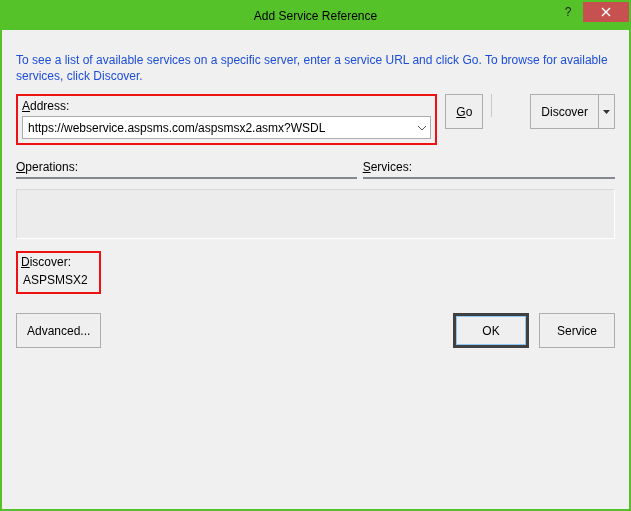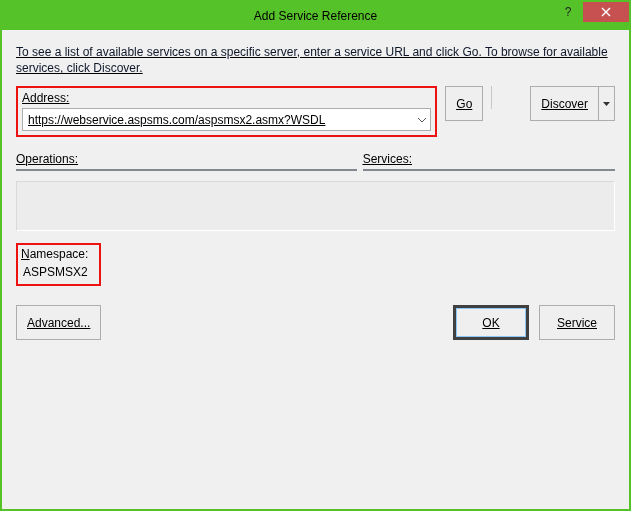--- a/index.html
+++ b/index.html
@@ -1,25 +1,25 @@
 <!DOCTYPE html>
 <html><head>
 <meta charset="utf-8">
 <style>
   * { box-sizing: border-box; font-family: "Segoe UI", Tahoma, sans-serif; font-size: 12px; }
   body { margin: 0; background: #fff; }
-  .window { width: 631px; height: 511px; border: 2px solid #56c22a; background: #f0f0f0; position: relative; text-decoration: underline; }
+  .window { width: 631px; height: 511px; border: 2px solid #56c22a; background: #f0f0f0; position: relative; }
   .titlebar { height: 28px; background: #56c22a; display: flex; align-items: center; color: #000; position: relative; }
   .title { position: absolute; left: 0; right: 0; text-align: center; font-size: 12px; }
   .titlebtns { position: absolute; right: 0; top: 0; display: flex; height: 22px; }
   .tbtn { width: 32px; height: 20px; display: flex; align-items: center; justify-content: center; font-size: 12px; color: #fff; }
   .tbtn.help { color: #222; width: 30px; }
   .tbtn.close { background: #c75050; width: 46px; }
   .body { padding: 14px 14px 10px 14px; }
-  .desc { color: #0f172a; line-height: 1.35; margin-bottom: 10px; }
+  .desc { color: #1d4ed8; line-height: 1.35; margin-bottom: 10px; margin-top: 8px; }
   .redbox { border: 2px solid #e11; padding: 3px 4px 4px 4px; margin-bottom: 7px; }
   .lbl { margin-bottom: 3px; display: block; }
   .underline-first::first-letter { text-decoration: underline; }
   .addrrow { display: flex; align-items: flex-start; gap: 8px; margin-bottom: 8px; }
   .addrbox { flex: 1; }
   .combo { display: flex; height: 23px; background: #fff; border: 1px solid #adadad; align-items: center; }
   .combo input { flex: 1; border: none; outline: none; padding: 0 5px; height: 100%; font-size: 12px; }
   .combo .drop { width: 17px; text-align: center; color: #555; font-size: 10px; cursor: default; }
   .btn { height: 35px; background: #efefef; border: 1px solid #adadad; padding: 0 10px; display: inline-flex; align-items: center; justify-content: center; cursor: default; }
   .btn.def { border: 3px solid #404040; box-shadow: inset 0 0 0 1px #8cc8f7; }
@@ -101,21 +101,21 @@
       <div class="panecol">
         <span class="lbl underline-first">Services:</span>
         <div class="pane"></div>
       </div>
     </div>
 
     <div class="statusbox"></div>
 
     <div class="nsrow">
       <div class="nsred">
-        <span class="lbl underline-first" style="margin-bottom:2px">Namespace:</span>
+        <span class="lbl underline-first" style="margin-bottom:2px">Discover:</span>
         <input class="nsinput" type="text" style="width: 75px; border: none; padding: 0px 2px; height: 18px;" value="ASPSMSX2">
       </div>
       <input class="nsinput" type="text" style="margin-top: -23px; margin-left: 0px; position: relative; z-index: -1;" value="ASPSMSX2">
     </div>
 
     <style>
       .nsrow { position: relative; }
       .nsrow .nsred { position: absolute; top: 0; left: 0; background: transparent; z-index: 2; }
       .nsrow > input.nsinput { position: absolute; top: 22px; left: 0; right: 0; z-index: 1; }
       .nsrow { height: 46px; }

